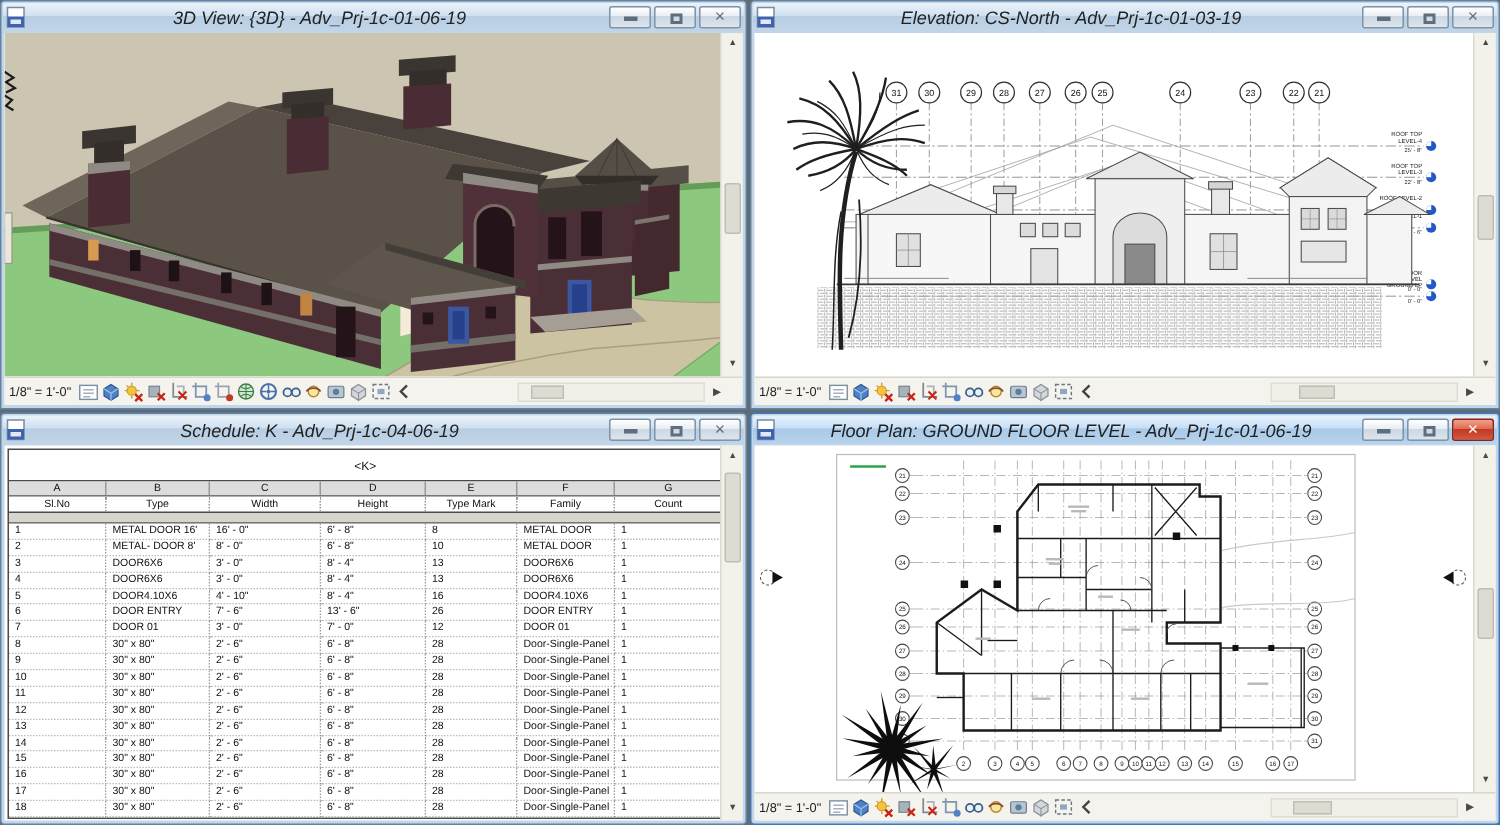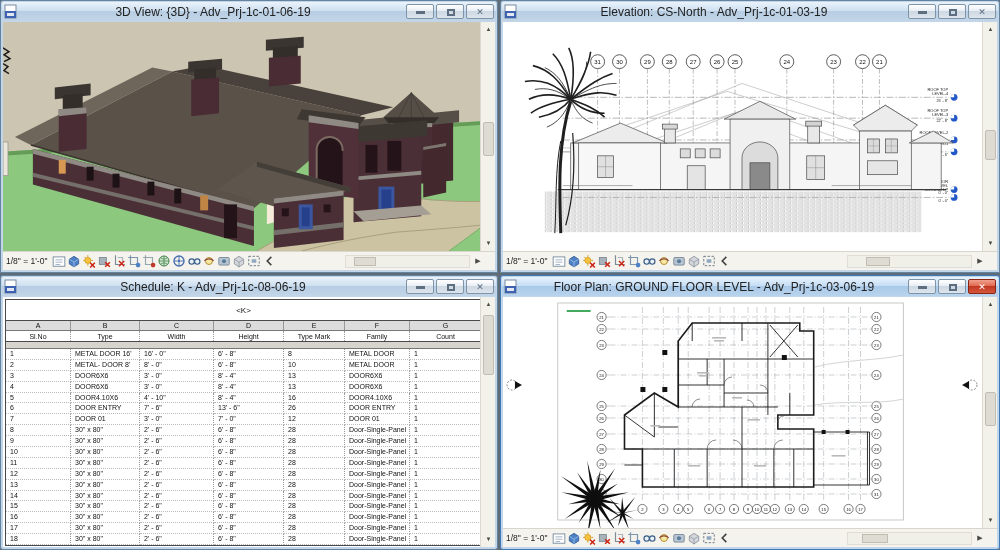--- a/index.html
+++ b/index.html
@@ -5,21 +5,21 @@
 * { margin:0; padding:0; box-sizing:border-box; }
 html,body { width:1000px; height:550px; overflow:hidden; background:#5f6b76; font-family:"Liberation Sans",sans-serif; }
 .win { position:absolute; background:#c3d5e8; border:1px solid #64839f; border-radius:3px 3px 0 0; }
 #w1 { left:0; top:0; width:498px; height:273px; }
 #w2 { left:500px; top:0; width:500px; height:273px; }
 #w3 { left:0; top:275px; width:498px; height:275px; border-radius:3px; }
 #w4 { left:500px; top:275px; width:500px; height:275px; border-radius:3px; border-color:#3e7ab8; }
 .titlebar { position:absolute; left:1px; right:1px; top:1px; height:19px; display:flex; align-items:center; padding:0 2px; background:linear-gradient(#eaf3fb,#cfe0f0 45%,#b7cde3 46%,#c2d5e8); border-radius:2px 2px 0 0; }
 #w4 .titlebar { background:linear-gradient(#e7f3fd,#c7def5 45%,#a8c9e9 46%,#b8d3ec); }
 .ticon { width:14px; height:15px; margin-right:2px; flex:0 0 auto; }
-.title { flex:1; text-align:center; font-size:12px; color:#222; white-space:nowrap; overflow:hidden; }
+.title { flex:1; text-align:center; font-size:12px; color:#222; white-space:nowrap; overflow:hidden;font-style:italic; }
 .btns { display:flex; gap:2px; flex:0 0 auto; }
 .wbtn { width:28px; height:15px; border:1px solid #8094a8; border-radius:2px; background:linear-gradient(#ffffff,#e9eef4 45%,#ccd7e2 46%,#dde5ed); position:relative; }
 #w4 .wbtn.close { background:linear-gradient(#f0a18e,#e06a50 45%,#c03721 46%,#d4573c); border-color:#8c2414; }
 .glyph-min { position:absolute; left:9px; bottom:4px; width:9px; height:3px; background:#5c6e80; }
 .glyph-res { position:absolute; left:10px; top:4px; width:8px; height:7px; border:2px solid #5c6e80; }
 .glyph-x { position:absolute; width:100%; text-align:center; top:2px; font-size:9px; color:#5c6e80; font-family:"DejaVu Sans",sans-serif; }
 #w4 .glyph-x { color:#fff; }
 .client { position:absolute; left:2px; right:2px; top:21px; bottom:2px; background:#fff; overflow:hidden; }
 .canvas { position:absolute; left:0; top:0; right:15px; bottom:19px; }
 .canvas svg { display:block; width:100%; height:100%; }
@@ -538,21 +538,21 @@
   </div>
 </div>
 
 <div class="win" id="w3">
   <div class="titlebar">
     <svg class="ticon" viewBox="0 0 14 15">
         <rect x="1" y="1" width="11" height="13" fill="#fff" stroke="#7a8aa0"></rect>
         <rect x="1" y="7" width="11" height="7" fill="#3c62b0"></rect>
         <rect x="3" y="9" width="7" height="3" fill="#fff" opacity="0.85"></rect>
       </svg>
-    <div class="title">Schedule: K - Adv_Prj-1c-08-06-19</div>
+    <div class="title">Schedule: K - Adv_Prj-1c-04-06-19</div>
     <div class="btns">
       <div class="wbtn">
           <div class="glyph-min"></div>
         </div>
       <div class="wbtn">
           <div class="glyph-res"></div>
         </div>
       <div class="wbtn close">
           <div class="glyph-x">✕</div>
         </div>
@@ -753,21 +753,21 @@
   </div>
 </div>
 
 <div class="win" id="w4">
   <div class="titlebar">
     <svg class="ticon" viewBox="0 0 14 15">
         <rect x="1" y="1" width="11" height="13" fill="#fff" stroke="#7a8aa0"></rect>
         <rect x="1" y="7" width="11" height="7" fill="#3c62b0"></rect>
         <rect x="3" y="9" width="7" height="3" fill="#fff" opacity="0.85"></rect>
       </svg>
-    <div class="title">Floor Plan: GROUND FLOOR LEVEL - Adv_Prj-1c-03-06-19</div>
+    <div class="title">Floor Plan: GROUND FLOOR LEVEL - Adv_Prj-1c-01-06-19</div>
     <div class="btns">
       <div class="wbtn">
           <div class="glyph-min"></div>
         </div>
       <div class="wbtn">
           <div class="glyph-res"></div>
         </div>
       <div class="wbtn close">
           <div class="glyph-x">✕</div>
         </div>

